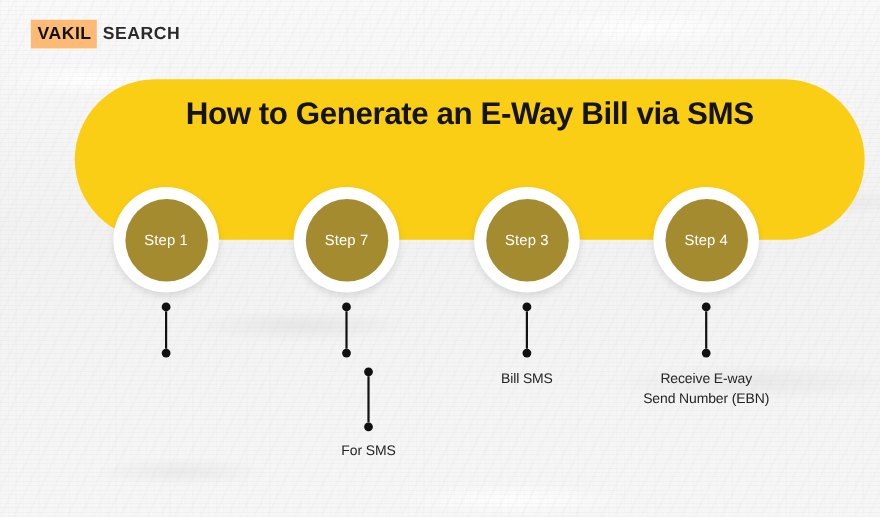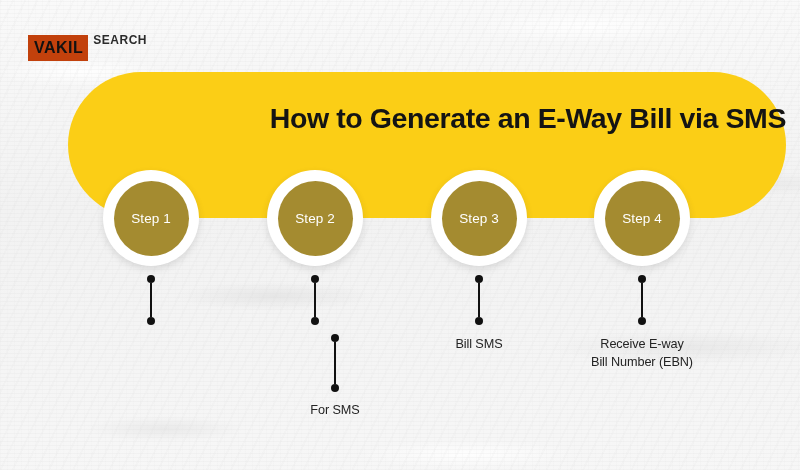--- a/index.html
+++ b/index.html
@@ -55,55 +55,54 @@
   #logo {
     position: absolute;
     left: 28px;
     top: 18px;
     display: flex;
     align-items: center;
     z-index: 6;
     letter-spacing: 0.6px;
   }
   #logo .mark {
-    background: #c2410c;
+    background: #fdba74;
     color: #111111;
     font-weight: bold;
     font-size: 16px;
     line-height: 1;
     padding: 5px 5px 5px 6px;
     letter-spacing: 0.5px;
-    margin-top: 17px;
   }
   #logo .word {
     color: #2b2b2b;
     font-weight: bold;
-    font-size: 12px;
+    font-size: 16px;
     line-height: 1;
     padding: 5px 4px 5px 5px;
     letter-spacing: 0.5px;
   }
 
   
   #banner {
     position: absolute;
     left: 68px;
     top: 72px;
     width: 718px;
     height: 146px;
     background: #FBCE16;
     border-radius: 90px;
     z-index: 1;
   }
   #banner-title {
     position: absolute;
     left: 0;
     right: 0;
-    top: 31px;
-    text-align: right;
+    top: 17px;
+    text-align: center;
     color: #141414;
     font-size: 28.5px;
     font-weight: bold;
     letter-spacing: -0.4px;
     line-height: 1.1;
     white-space: nowrap;
   }
 
   
   #steps {
@@ -227,21 +226,21 @@
       <div class="connector connector-top">
         <span class="dot"></span>
         <span class="bar"></span>
         <span class="dot"></span>
       </div>
     </div>
 
     <div class="step step-2">
       <div class="bubble">
         <div class="bubble-inner">
-          <span class="bubble-label">Step 2</span>
+          <span class="bubble-label">Step 7</span>
         </div>
       </div>
       <div class="connector connector-top">
         <span class="dot"></span>
         <span class="bar"></span>
         <span class="dot"></span>
       </div>
 
       <div class="sub-branch">
         <div class="connector">
@@ -272,17 +271,17 @@
         <div class="bubble-inner">
           <span class="bubble-label">Step 4</span>
         </div>
       </div>
       <div class="connector connector-top">
         <span class="dot"></span>
         <span class="bar"></span>
         <span class="dot"></span>
       </div>
       <div class="caption">Receive E-way
-Bill Number (EBN)</div>
+Send Number (EBN)</div>
     </div>
 
   </div>
 </div>
 
 </body></html>

